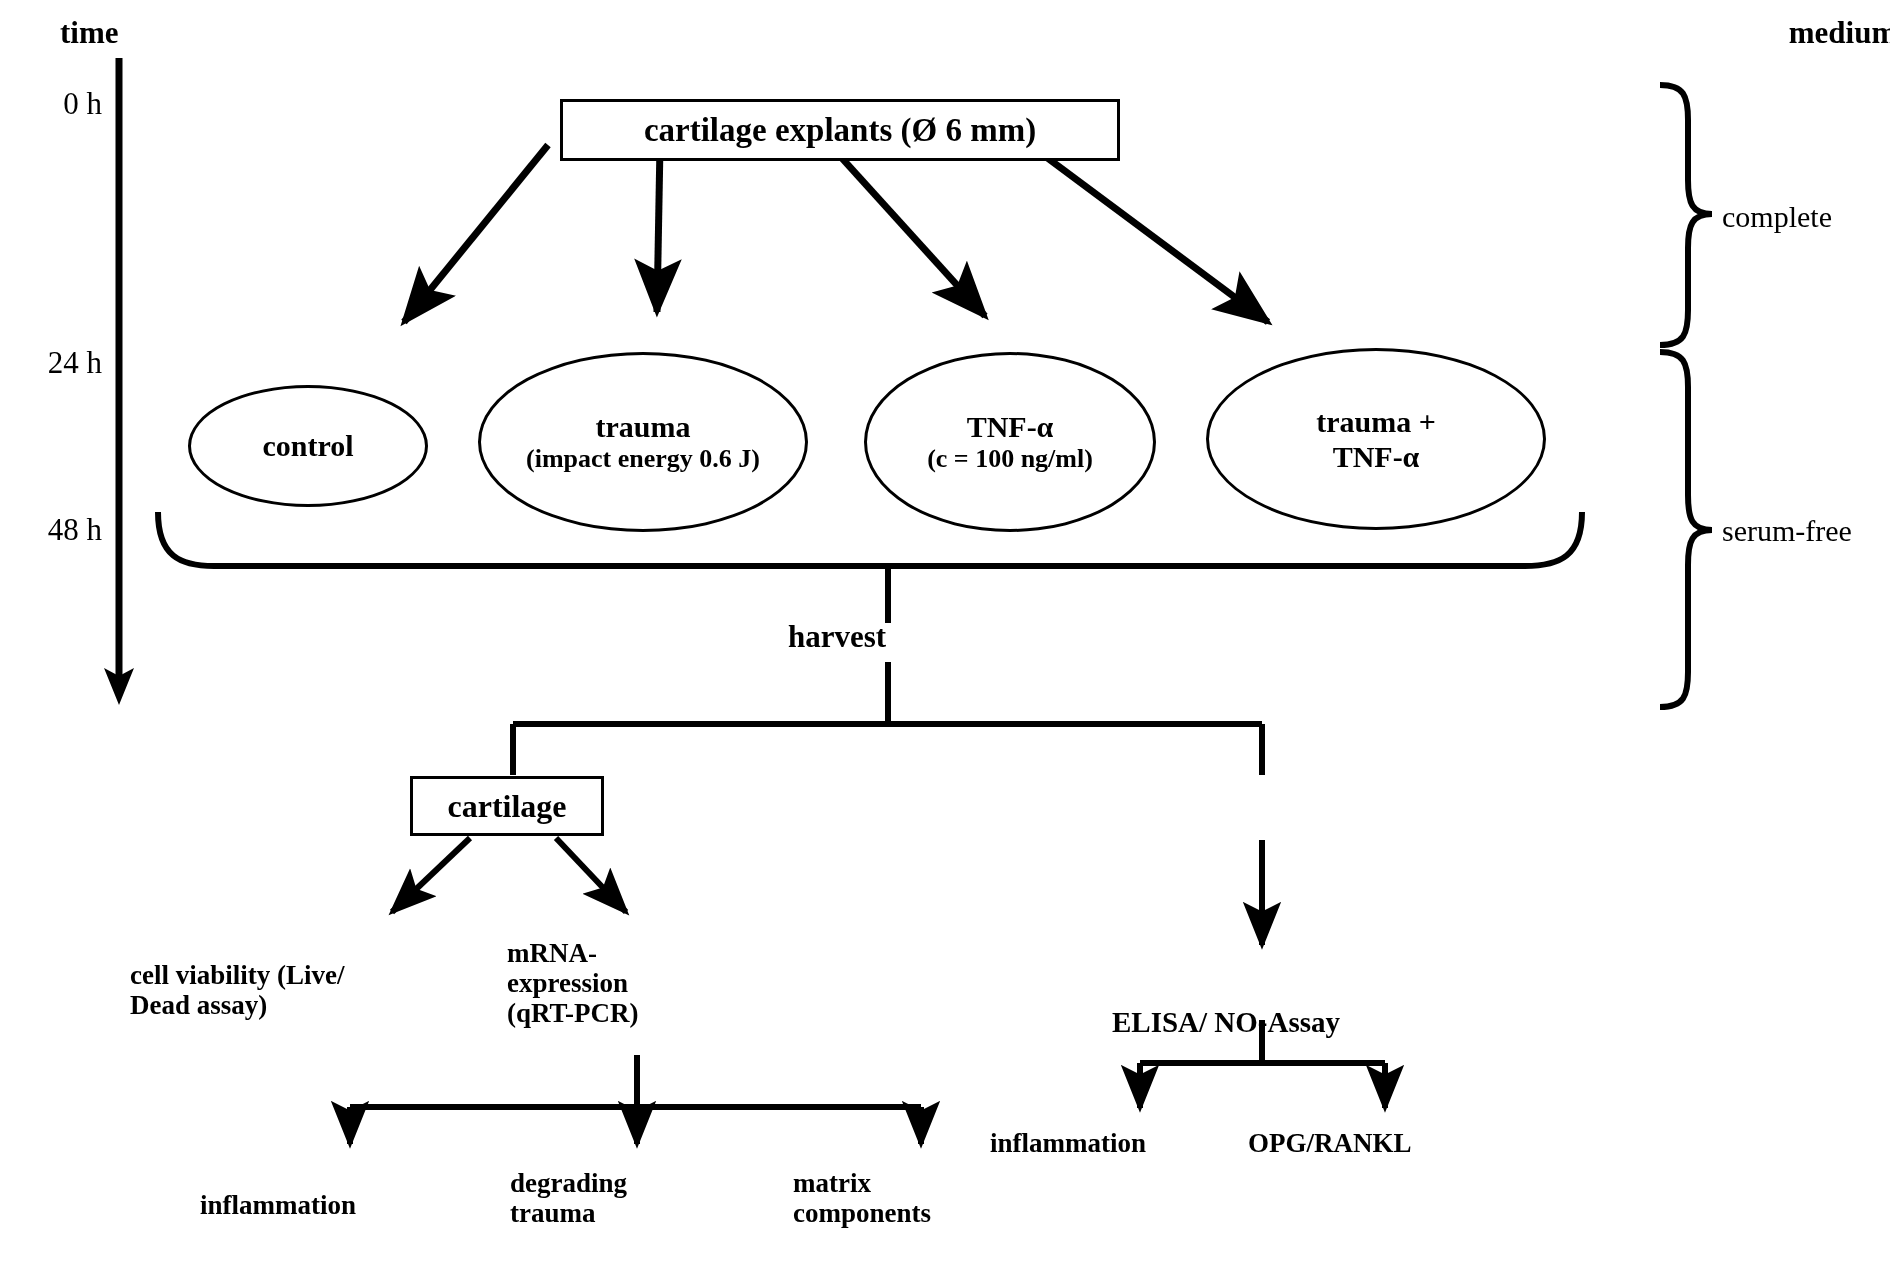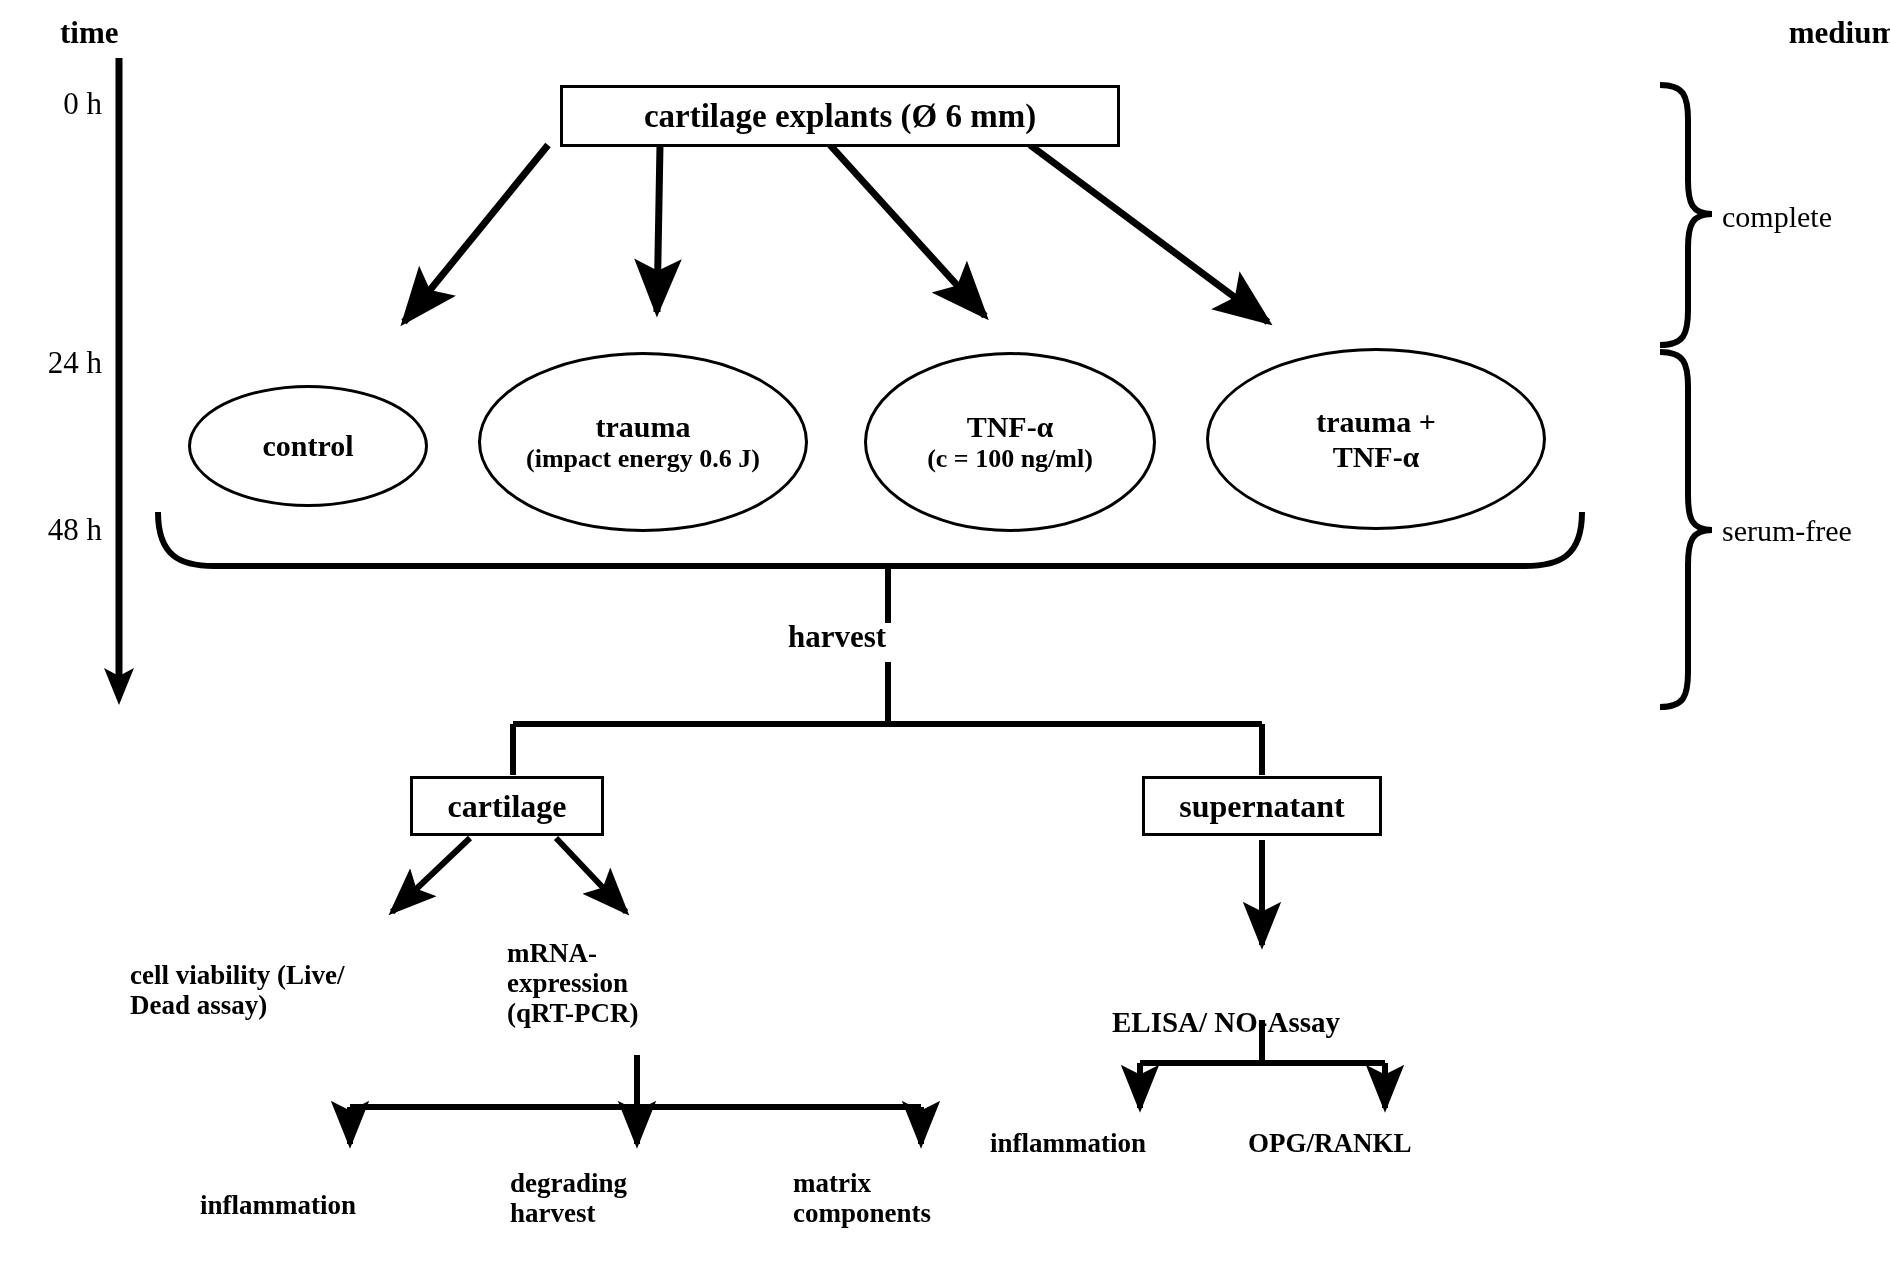--- a/index.html
+++ b/index.html
@@ -123,21 +123,21 @@
   </svg>
 
   <div class="lbl hdr" style="left:60px;top:16px;width:120px;text-align:left;">time</div>
 
   <div class="lbl hdr" style="left:1700px;top:16px;width:190px;text-align:center;margin-left:48px;">medium</div>
 
   <div class="lbl tick" style="left:-8px;top:87px;width:110px;">0 h</div>
   <div class="lbl tick" style="left:-8px;top:346px;width:110px;">24 h</div>
   <div class="lbl tick" style="left:-8px;top:513px;width:110px;">48 h</div>
 
-  <div class="box" style="left:560px;top:85px;width:560px;height:62px;font-size:33px;">
+  <div class="box" style="left:560px;top:99px;width:560px;height:62px;font-size:33px;">
     <span>cartilage explants (Ø 6 mm)</span>
   </div>
 
   <div class="ell" style="left:188px;top:385px;width:240px;height:122px;">
     <div>
       <div class="t1">control</div>
     </div>
   </div>
 
   <div class="ell" style="left:478px;top:352px;width:330px;height:180px;">
@@ -163,34 +163,31 @@
 
   <div class="lbl medium-lbl" style="left:1722px;top:200px;width:220px;text-align:left;">complete</div>
   <div class="lbl medium-lbl" style="left:1722px;top:514px;width:230px;text-align:left;">serum-free</div>
 
   <div class="lbl" style="left:788px;top:620px;width:200px;font-size:31px;font-weight:bold;">harvest</div>
 
   <div class="box" style="left:410px;top:776px;width:194px;height:60px;font-size:32px;">
     <span>cartilage</span>
   </div>
 
-  <div class="box" style="left:1142px;top:776px;width:240px;height:60px;font-size:32px;">
-    <span>supernatant</span>
-  </div>
 
   <div class="lbl leaf" style="left:130px;top:960px;width:330px;">cell viability (Live/
 Dead assay)</div>
 
   <div class="lbl leaf" style="left:507px;top:938px;width:262px;">mRNA-
 expression
 (qRT-PCR)</div>
 
   <div class="lbl leaf" style="left:200px;top:1190px;width:300px;">inflammation</div>
   <div class="lbl leaf" style="left:510px;top:1168px;width:256px;">degrading
-harvest</div>
+trauma</div>
   <div class="lbl leaf" style="left:793px;top:1168px;width:256px;">matrix
 components</div>
 
   <div class="lbl assay" style="left:1112px;top:968px;width:300px;">ELISA/ NO-Assay</div>
 
   <div class="lbl leaf" style="left:990px;top:1128px;width:300px;">inflammation</div>
   <div class="lbl leaf" style="left:1248px;top:1128px;width:280px;">OPG/RANKL</div>
 
 </div>
 

